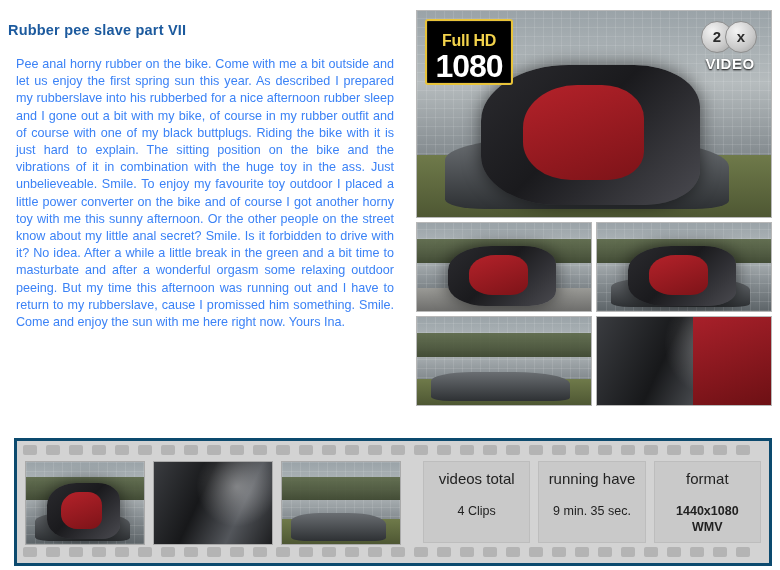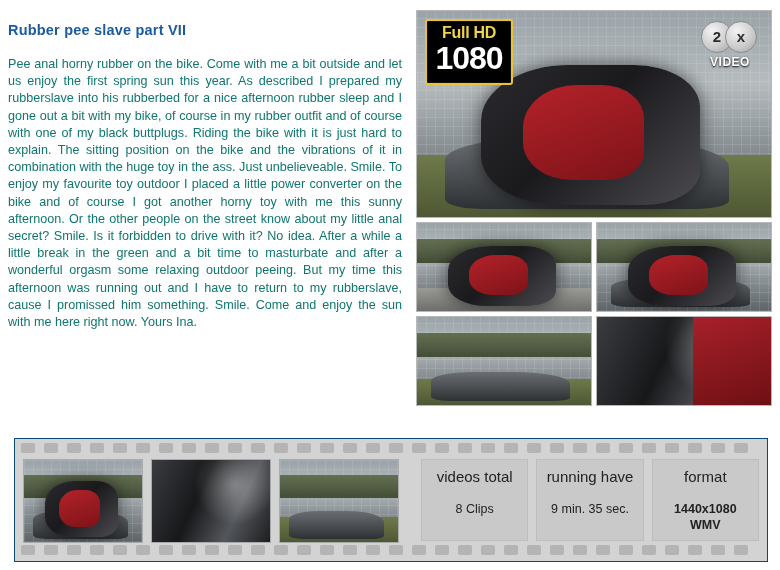--- a/index.html
+++ b/index.html
@@ -36,25 +36,25 @@
     width: 394px;
   }
   .title {
     color: #1c5a9e;
     font-size: 14.5px;
     font-weight: bold;
     margin: 0 0 18px 0;
     letter-spacing: 0.2px;
   }
   .description {
-    color: #0f766e;
+    color: #3b82f6;
     font-size: 12.6px;
     line-height: 17.2px;
     text-align: justify;
-    margin: 0;
+    margin: 8px;
   }
 
   
   .gallery {
     position: absolute;
     left: 416px;
     top: 10px;
     width: 356px;
   }
   .shot {
@@ -160,21 +160,21 @@
     border: 2px solid #e8c33a;
     border-radius: 3px;
     box-shadow: 0 0 0 1px #111 inset;
   }
   .fullhd .fh-top {
     color: #f2d24b;
     font-size: 16px;
     font-weight: bold;
     text-align: center;
     line-height: 20px;
-    padding-top: 2px;
+    padding-top: 10px;
     letter-spacing: -0.3px;
   }
   .fullhd .fh-bot {
     color: #ffffff;
     font-size: 32px;
     font-weight: bold;
     text-align: center;
     line-height: 30px;
     letter-spacing: -1px;
   }
@@ -202,35 +202,35 @@
     border: 1px solid #8e8e8e;
     color: #2b2b2b;
     font-size: 15px;
     font-weight: bold;
     line-height: 30px;
   }
   .videobadge .circ.c1 { left: 2px; }
   .videobadge .circ.c2 { left: 26px; }
   .videobadge .vlabel {
     color: #ffffff;
-    font-size: 12px;
+    font-size: 15px;
     font-weight: bold;
     letter-spacing: 0.5px;
     text-shadow: 0 1px 2px #000;
   }
 
   
   .filmstrip {
     position: absolute;
     left: 14px;
     top: 438px;
     width: 752px;
     height: 122px;
     background: #d3d3d3;
-    border: 1px solid #0c4a6e;
+    border: 3px solid #0c4a6e;
   }
   .perf {
     position: absolute;
     left: 0;
     width: 752px;
     height: 12px;
     display: flex;
     gap: 9px;
     padding-left: 6px;
     box-sizing: border-box;
@@ -405,21 +405,21 @@
         <div class="sky-fence"></div>
         <div class="trees"></div>
         <div class="grass"></div>
         <div class="bike-body"></div>
       </div>
 
       <div class="spacer-small"></div>
 
       <div class="stat">
         <div class="stat-label">videos total</div>
-        <div class="stat-value">8 Clips</div>
+        <div class="stat-value">4 Clips</div>
       </div>
 
       <div class="stat">
         <div class="stat-label">running have</div>
         <div class="stat-value">9 min. 35 sec.</div>
       </div>
 
       <div class="stat">
         <div class="stat-label">format</div>
         <div class="stat-value" style="white-space: pre-line; font-weight: bold;">1440x1080

